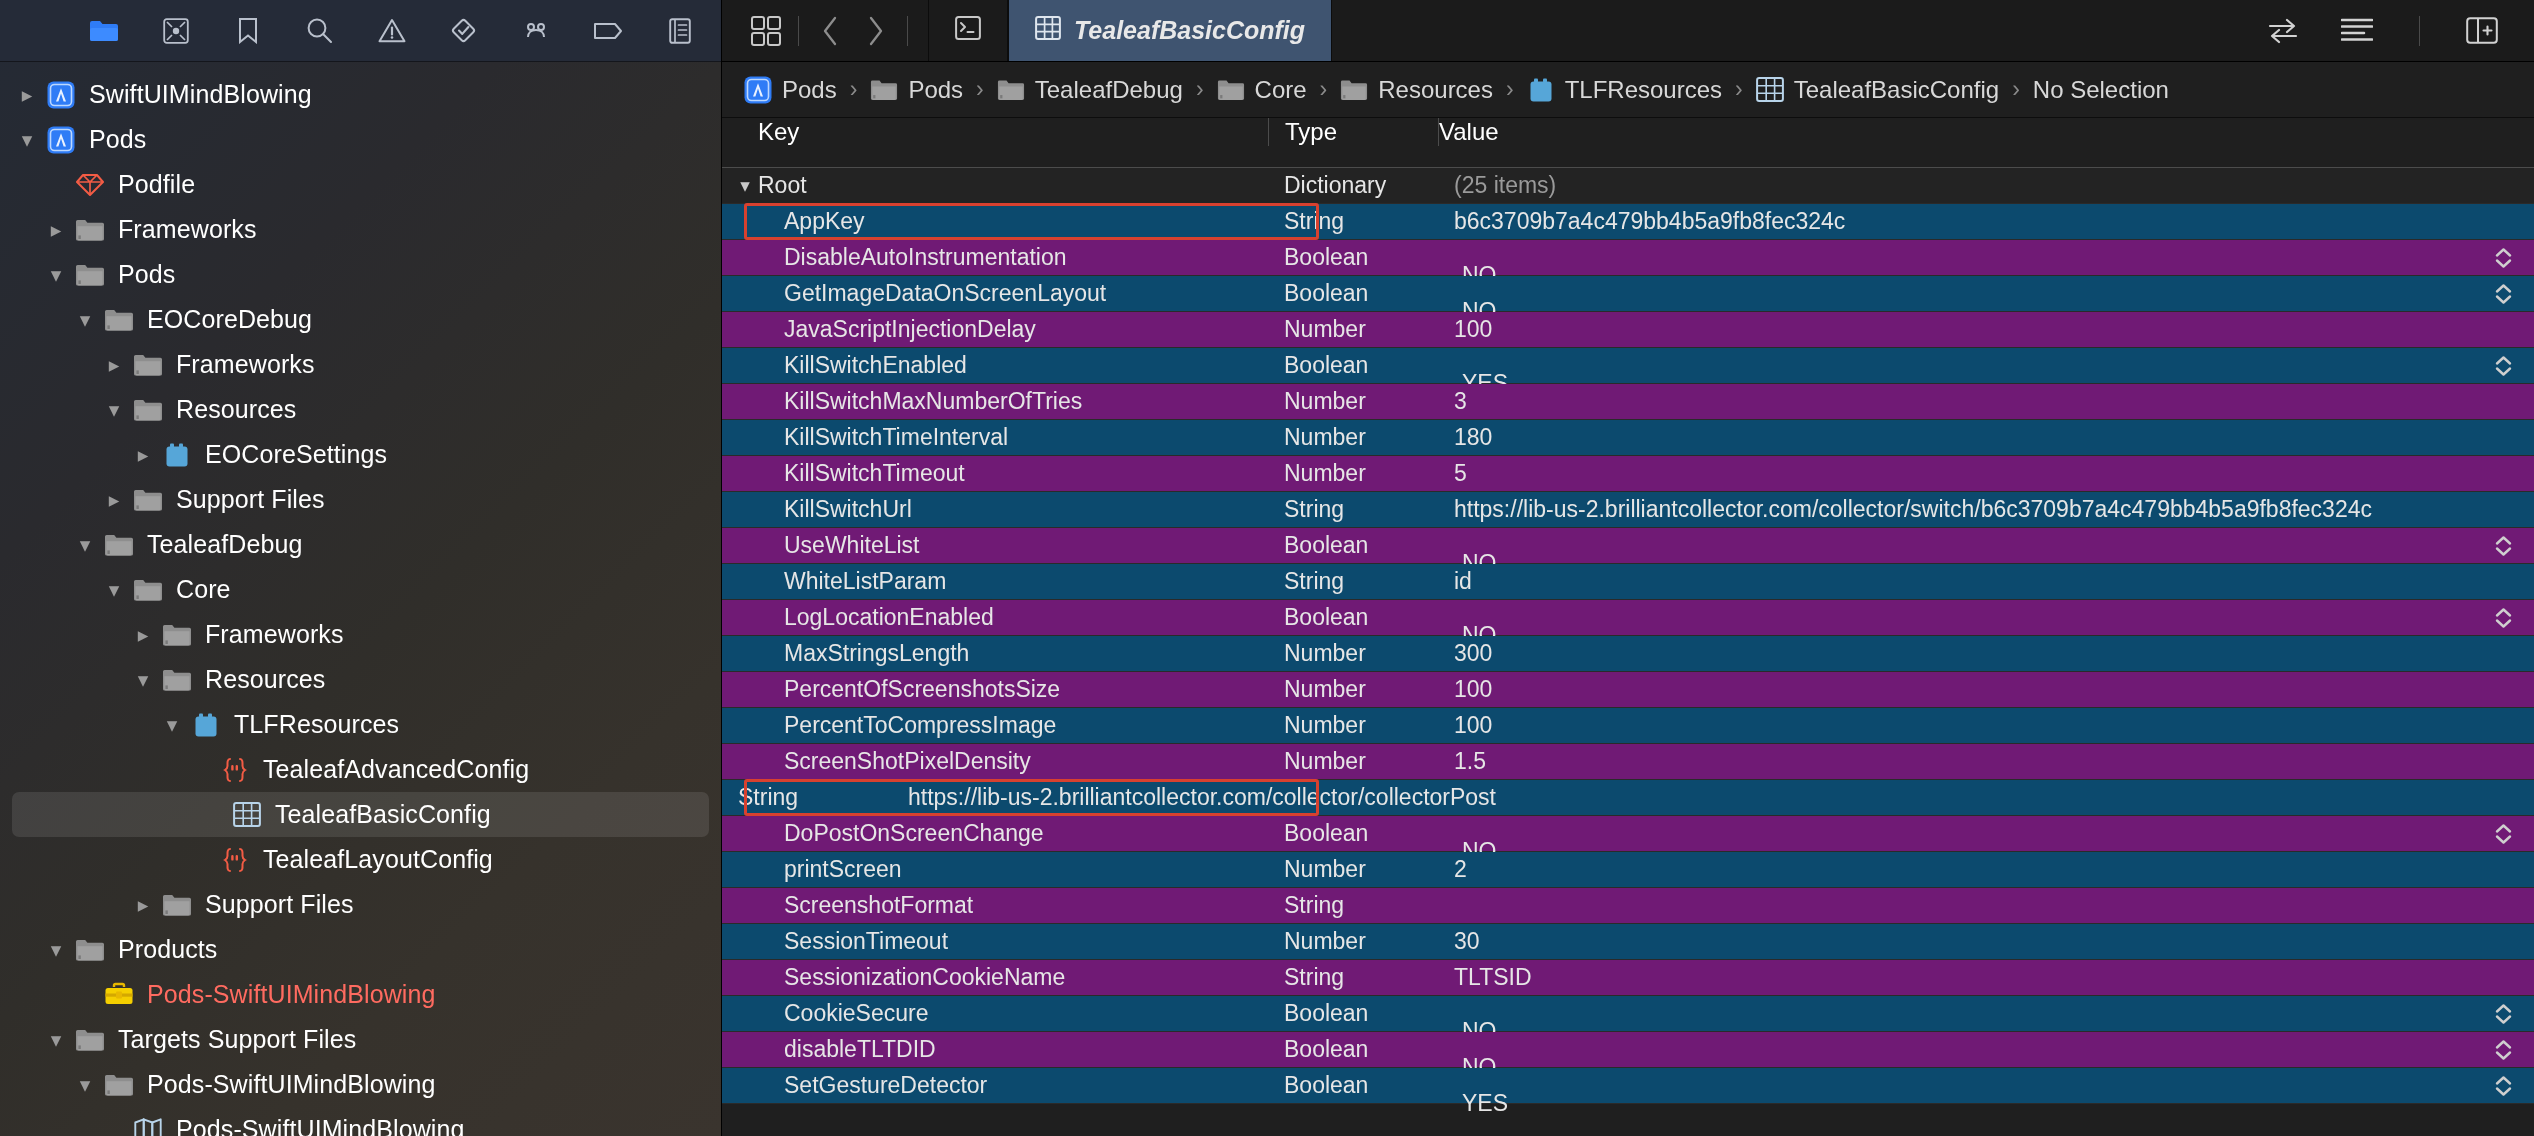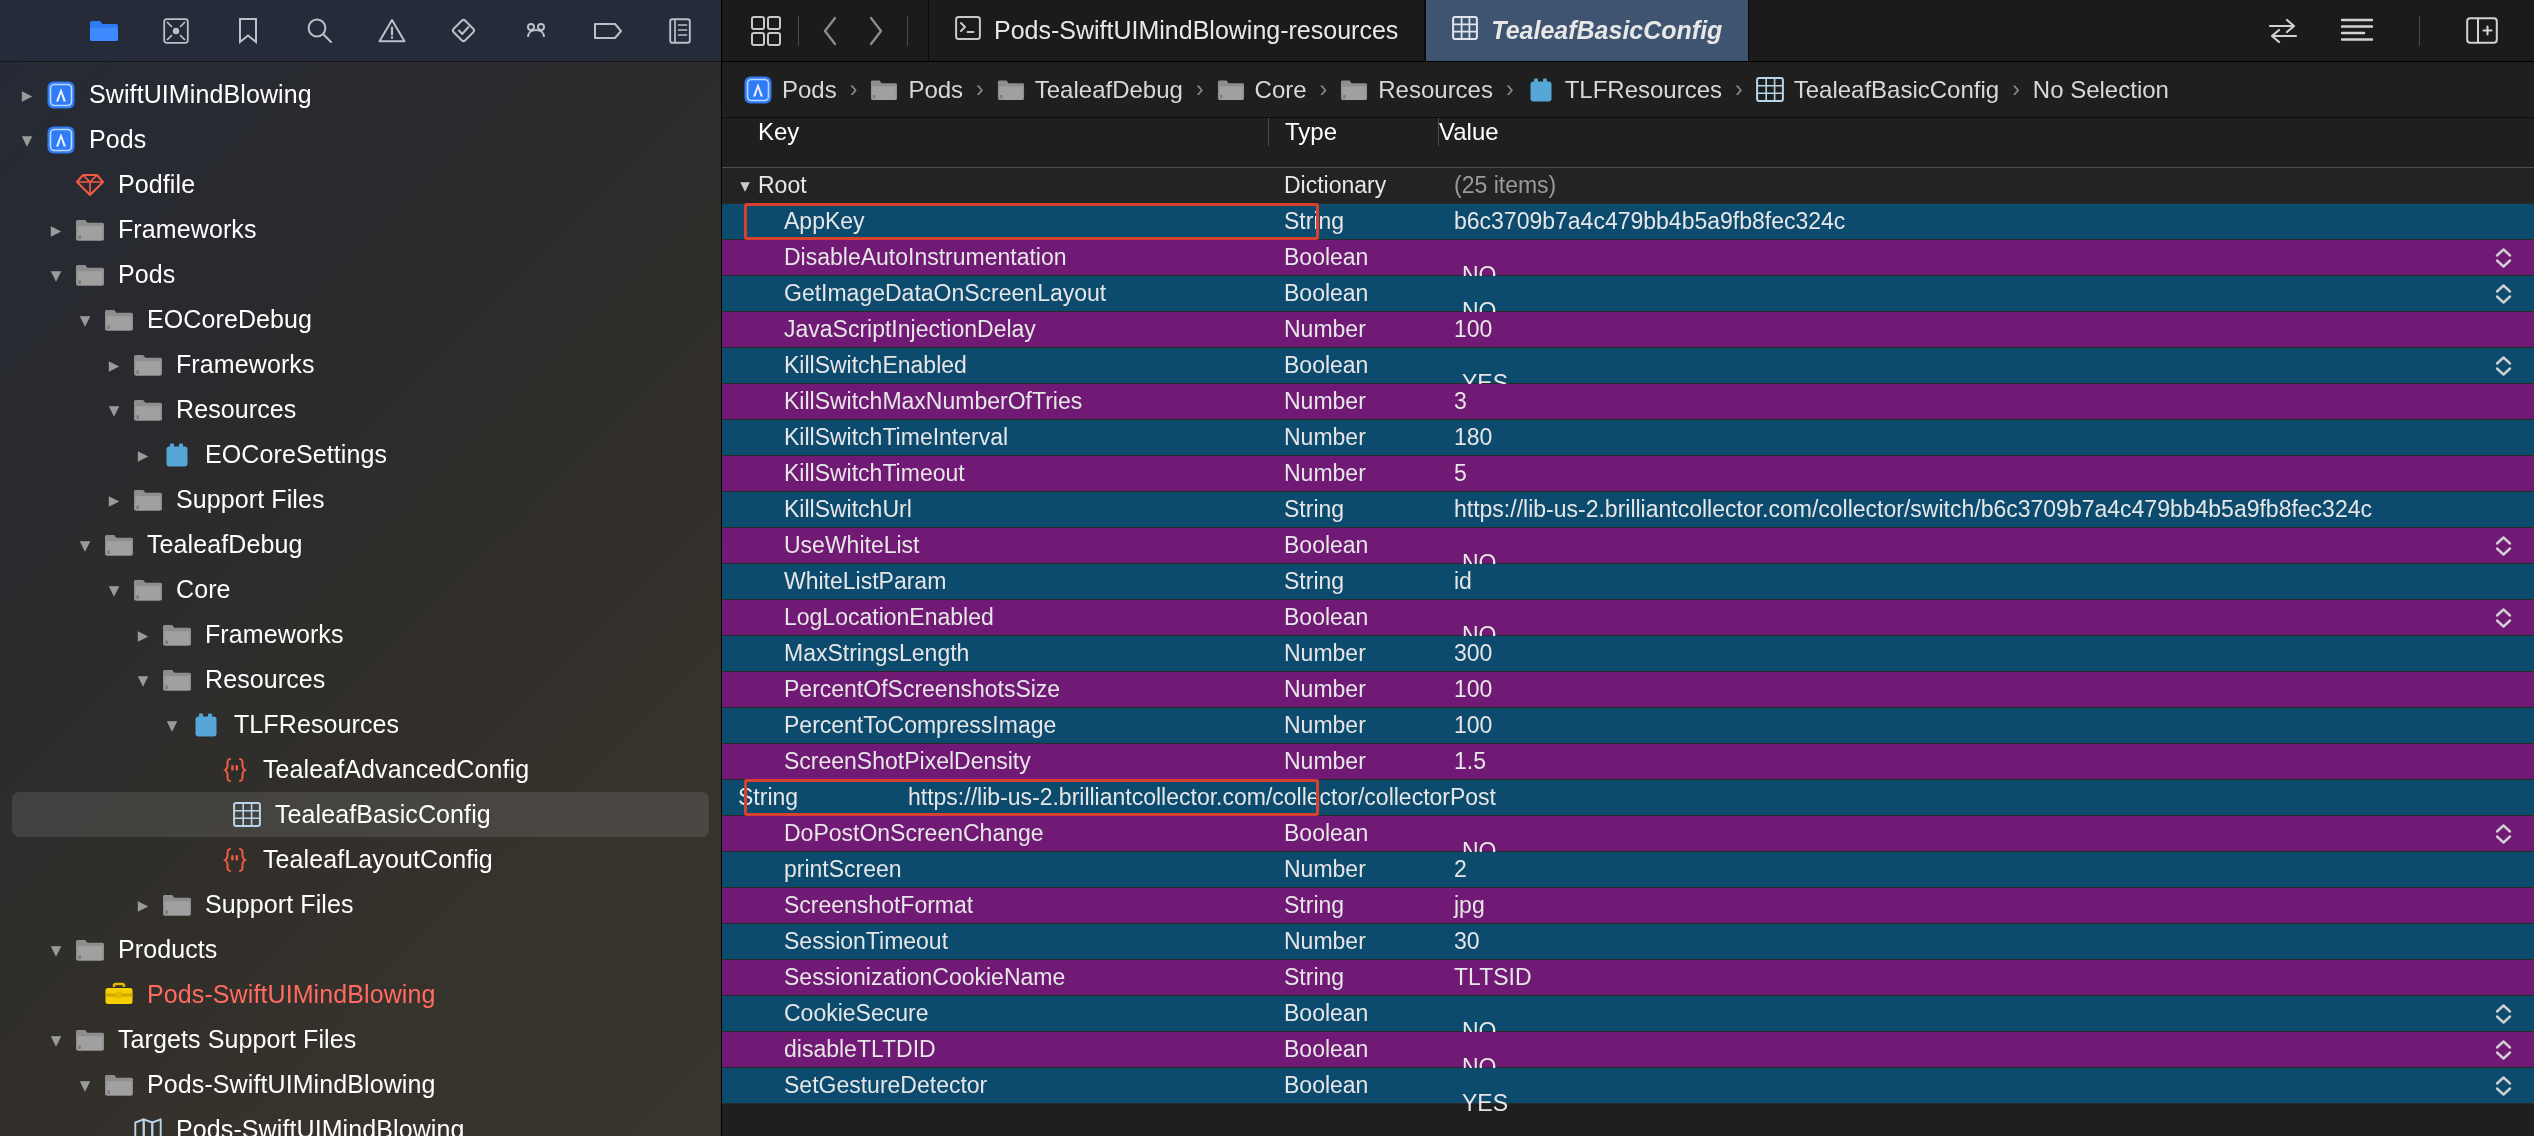--- a/index.html
+++ b/index.html
@@ -564,21 +564,20 @@
       </div>
 
       <div class="tab">
         <span>
           <svg width="26" height="24" viewBox="0 0 26 24">
               <rect x="1.1" y="1.1" width="23.8" height="21.8" rx="2.5" fill="none" stroke="#c8c8c8" stroke-width="2"></rect>
               <path d="M6 7l4 4-4 4" fill="none" stroke="#c8c8c8" stroke-width="2" stroke-linecap="round" stroke-linejoin="round"></path>
               <path d="M12.5 16h6" stroke="#c8c8c8" stroke-width="2" stroke-linecap="round"></path>
             </svg>
         </span>
-        <span>Pods-SwiftUIMindBlowing-resources</span>
       </div>
 
       <div class="tab active">
         <span>
           <svg width="26" height="24" viewBox="0 0 26 24">
               <rect x="1.1" y="1.1" width="23.8" height="21.8" rx="2" fill="none" stroke="#dfe6ee" stroke-width="2"></rect>
               <path d="M1.1 8.3h23.8M1.1 15.7h23.8M9.6 1.1v21.8M17.4 1.1v21.8" stroke="#dfe6ee" stroke-width="1.7"></path>
             </svg>
         </span>
         <span>TealeafBasicConfig</span>
@@ -902,21 +901,20 @@
             </div>
             <div class="c-type">Number</div>
             <div class="c-value">2</div>
           </div>
           <div class="row even">
             <div class="c-key">
               <span style="display:inline-block;width:62px"></span>
               <span>ScreenshotFormat</span>
             </div>
             <div class="c-type">String</div>
-            <div class="c-value">jpg</div>
           </div>
           <div class="row odd">
             <div class="c-key">
               <span style="display:inline-block;width:62px"></span>
               <span>SessionTimeout</span>
             </div>
             <div class="c-type">Number</div>
             <div class="c-value">30</div>
           </div>
           <div class="row even">

